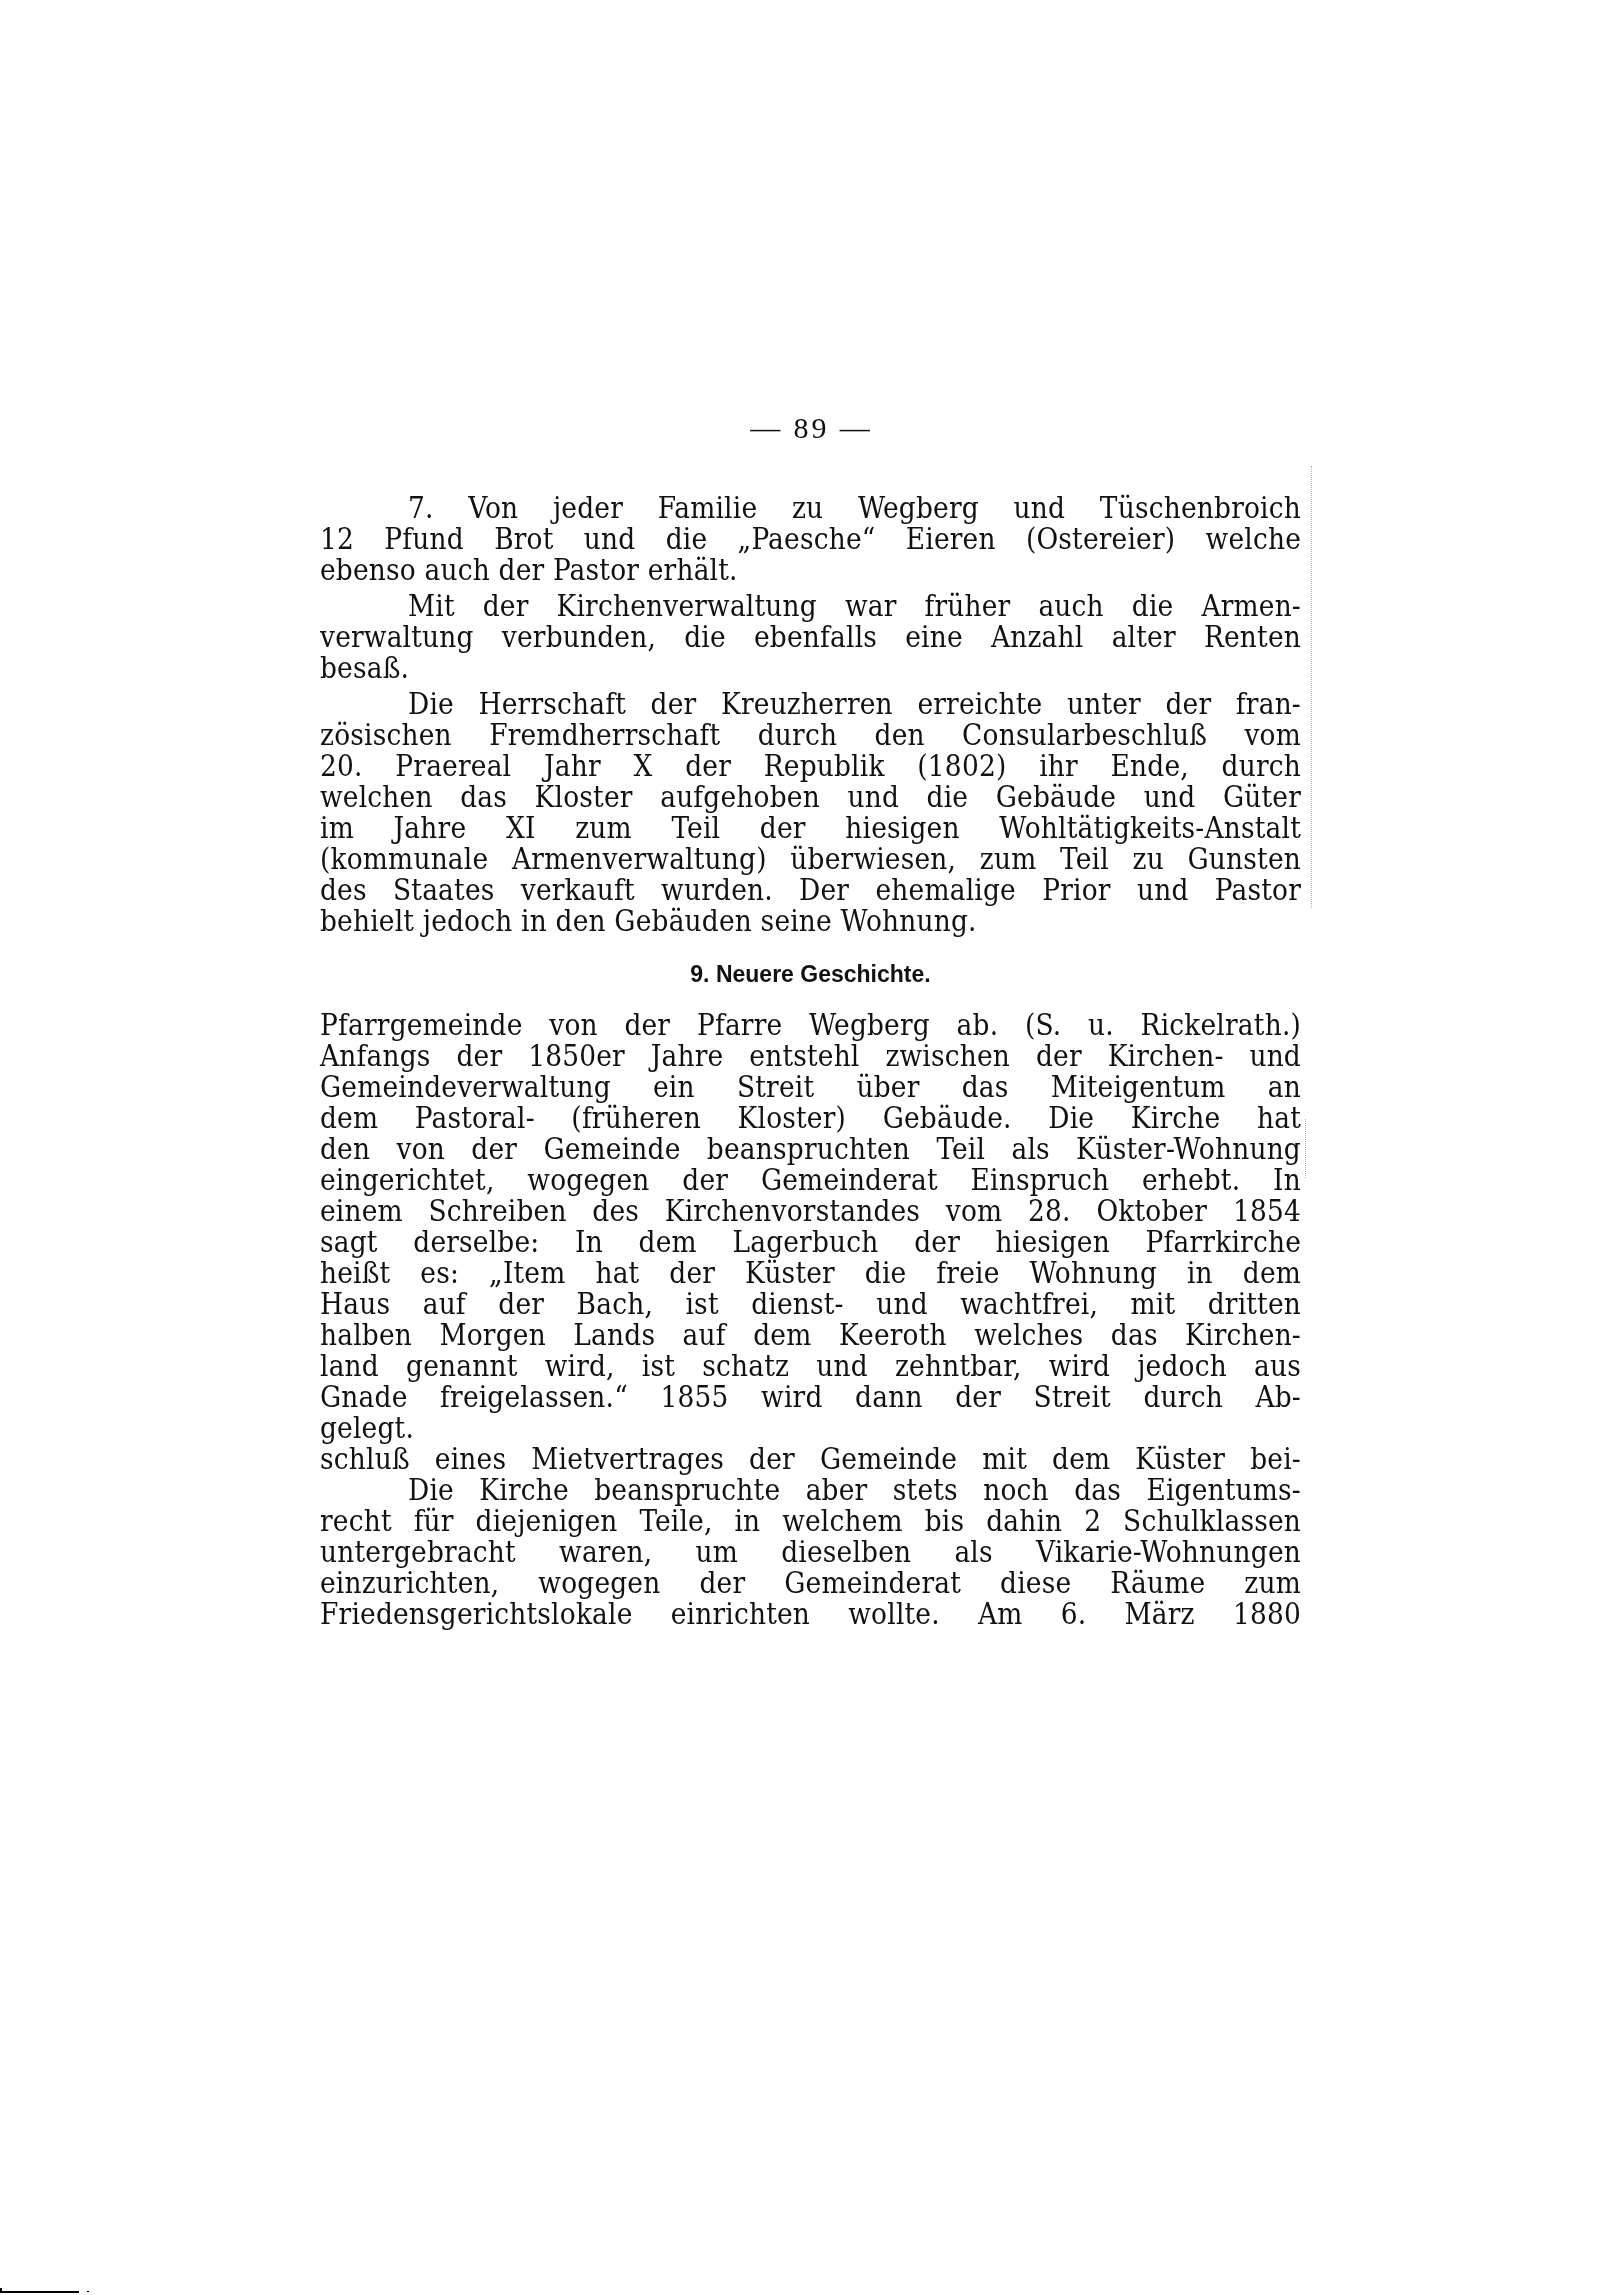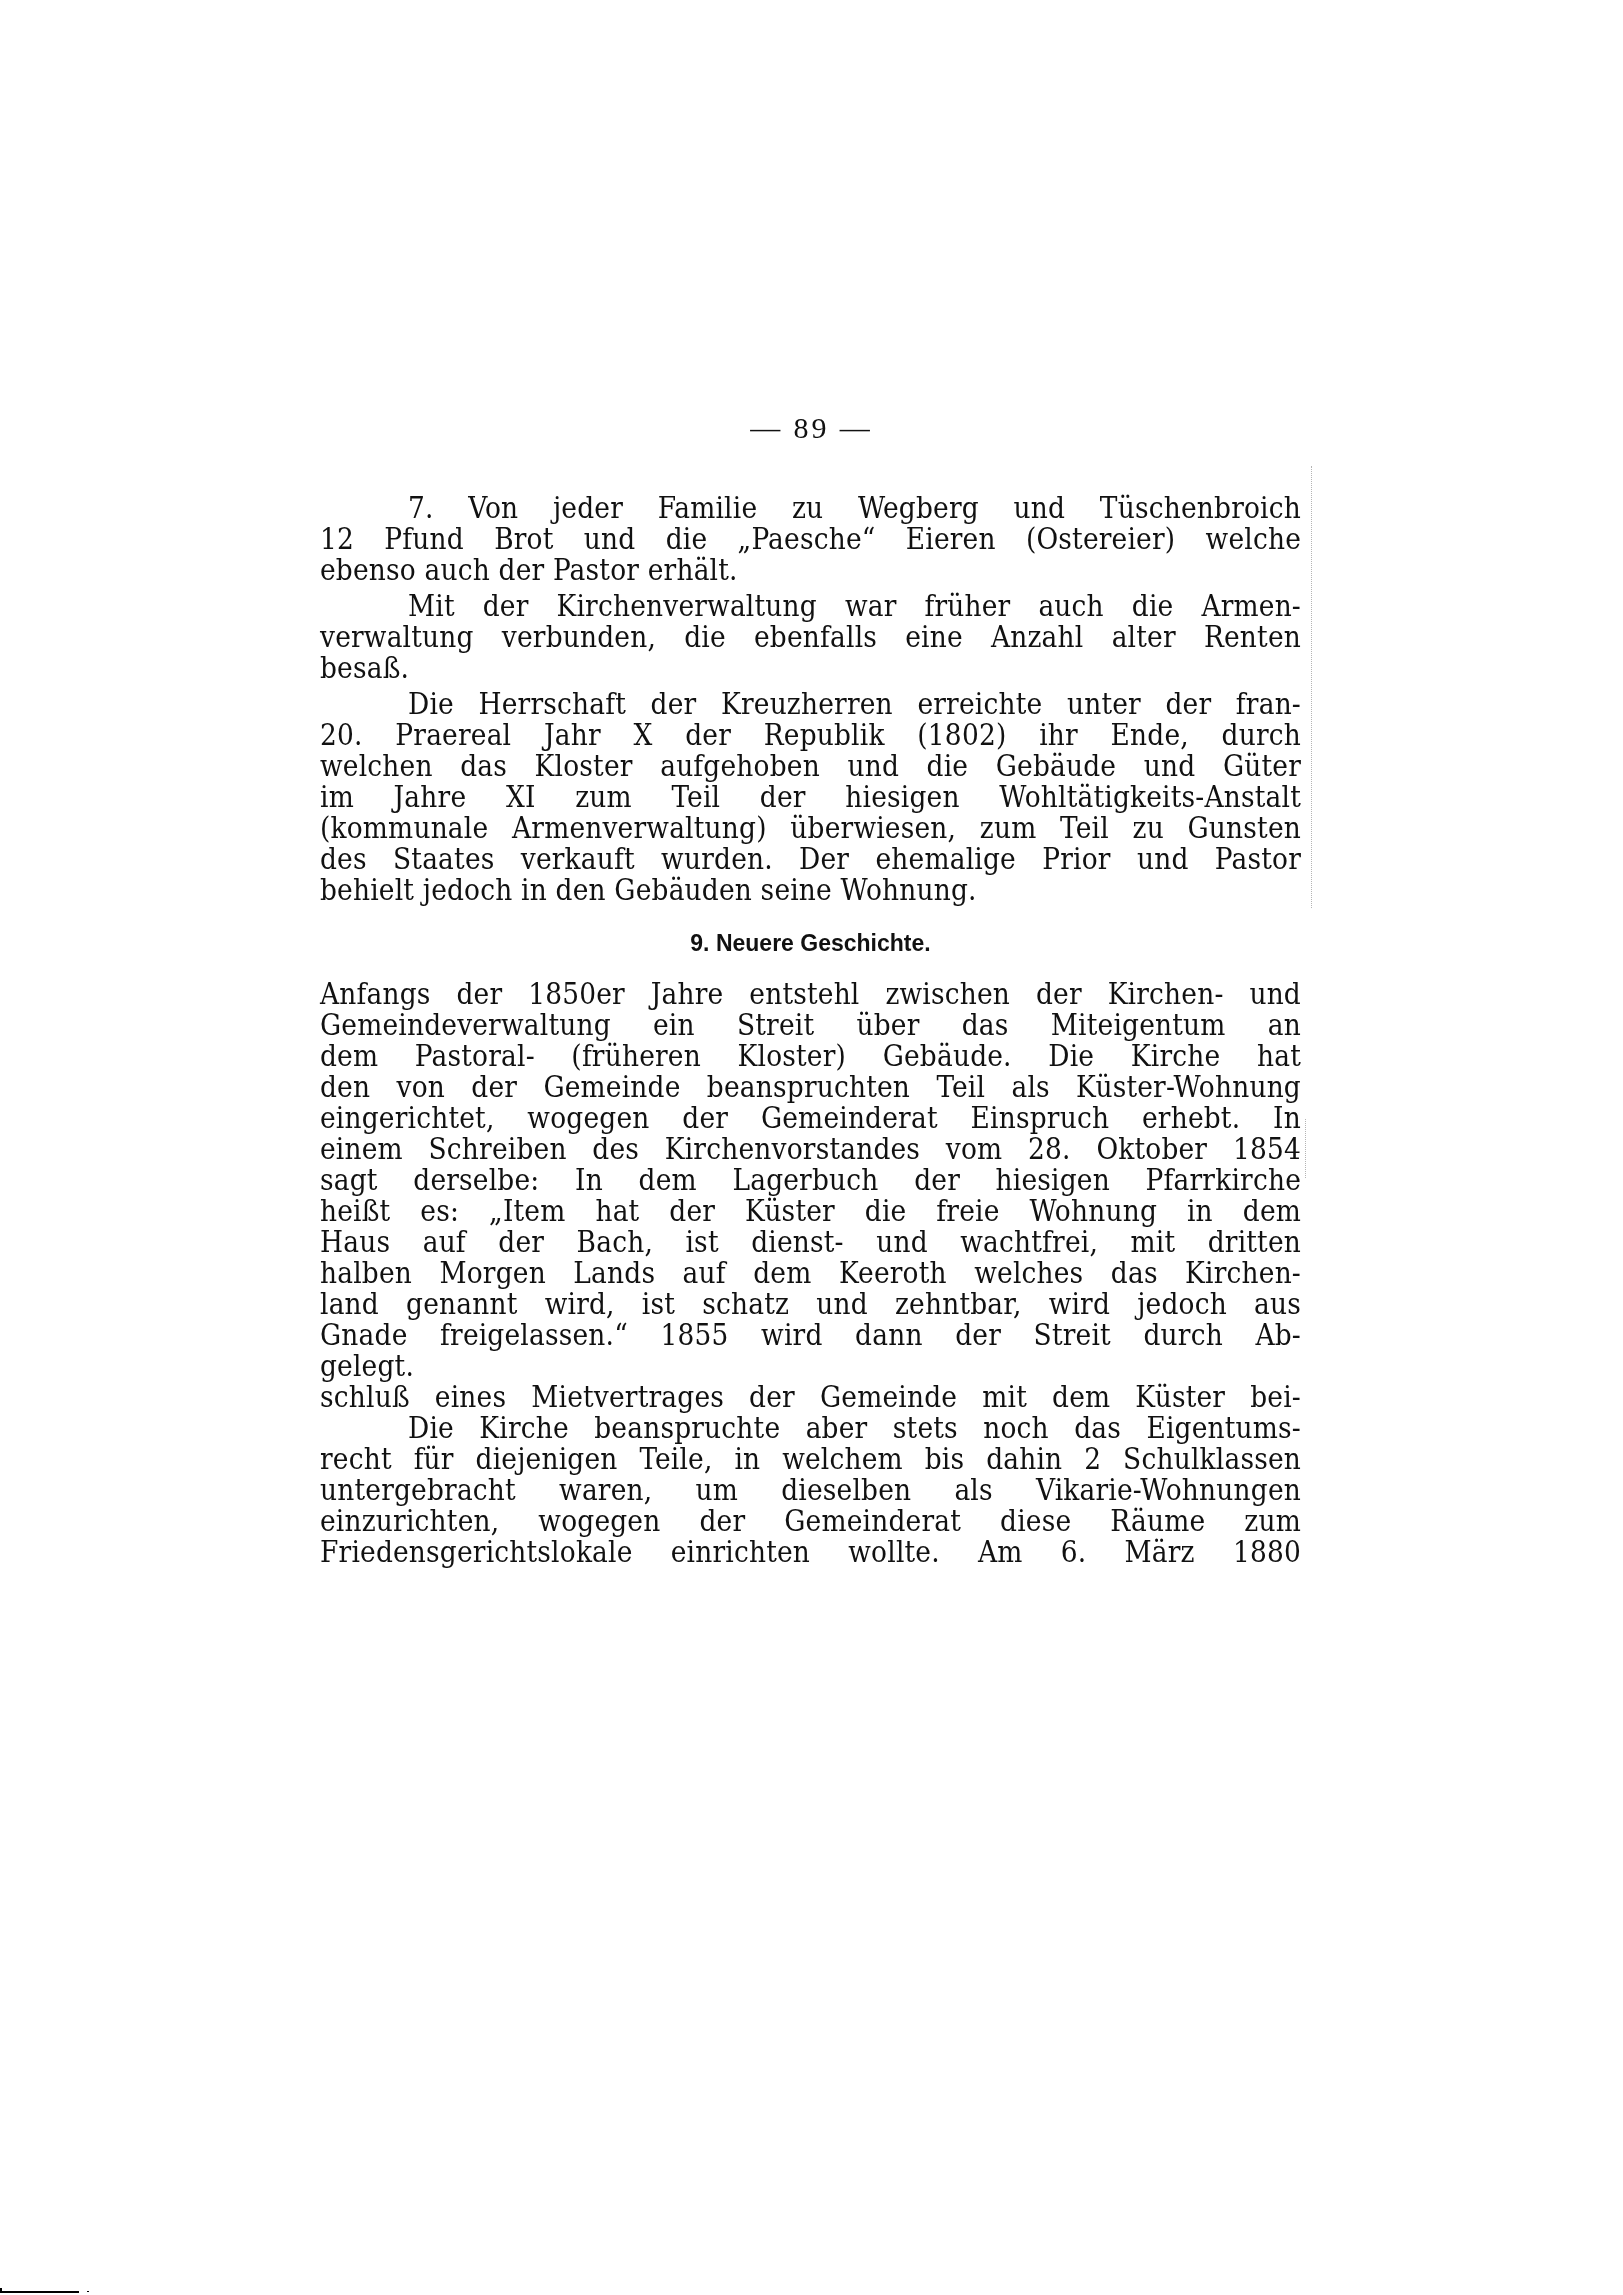--- a/index.html
+++ b/index.html
@@ -131,31 +131,33 @@
 
     <div>
       <span class="line indent">Mit der Kirchenverwaltung war früher auch die Armen-</span>
       <span class="line">verwaltung verbunden, die ebenfalls eine Anzahl alter Renten</span>
       <span class="line last">besaß.</span>
     </div>
     <span class="para-gap"></span>
 
     <div>
       <span class="line indent">Die Herrschaft der Kreuzherren erreichte unter der fran-</span>
+      <span class="line">zösischen Fremdherrschaft durch den Consularbeschluß vom</span>
       <span class="line">20. Praereal Jahr X der Republik (1802) ihr Ende, durch</span>
       <span class="line">welchen das Kloster aufgehoben und die Gebäude und Güter</span>
       <span class="line">im Jahre XI zum Teil der hiesigen Wohltätigkeits-Anstalt</span>
       <span class="line">(kommunale Armenverwaltung) überwiesen, zum Teil zu Gunsten</span>
       <span class="line">des Staates verkauft wurden. Der ehemalige Prior und Pastor</span>
       <span class="line last">behielt jedoch in den Gebäuden seine Wohnung.</span>
     </div>
 
     <div class="heading">9. Neuere Geschichte.</div>
 
     <div>
+      <span class="line">Pfarrgemeinde von der Pfarre Wegberg ab. (S. u. Rickelrath.)</span>
       <span class="line">Anfangs der 1850er Jahre entstehl zwischen der Kirchen- und</span>
       <span class="line">Gemeindeverwaltung ein Streit über das Miteigentum an</span>
       <span class="line">dem Pastoral- (früheren Kloster) Gebäude. Die Kirche hat</span>
       <span class="line">den von der Gemeinde beanspruchten Teil als Küster-Wohnung</span>
       <span class="line">eingerichtet, wogegen der Gemeinderat Einspruch erhebt. In</span>
       <span class="line">einem Schreiben des Kirchenvorstandes vom 28. Oktober 1854</span>
       <span class="line">sagt derselbe: In dem Lagerbuch der hiesigen Pfarrkirche</span>
       <span class="line">heißt es: „Item hat der Küster die freie Wohnung in dem</span>
       <span class="line">Haus auf der Bach, ist dienst- und wachtfrei, mit dritten</span>
       <span class="line">halben Morgen Lands auf dem Keeroth welches das Kirchen-</span>

